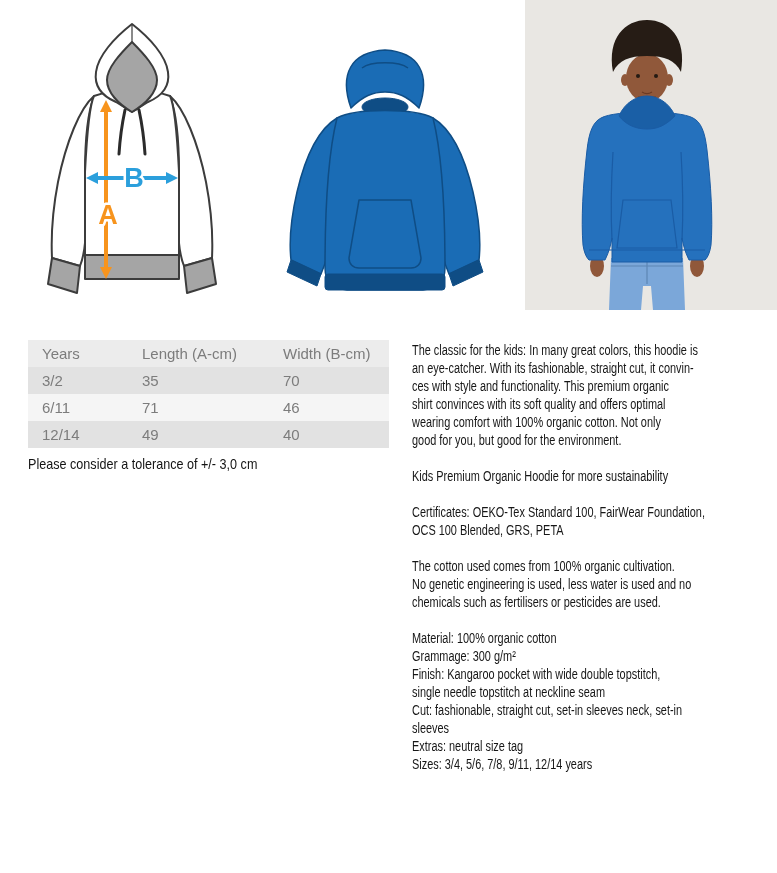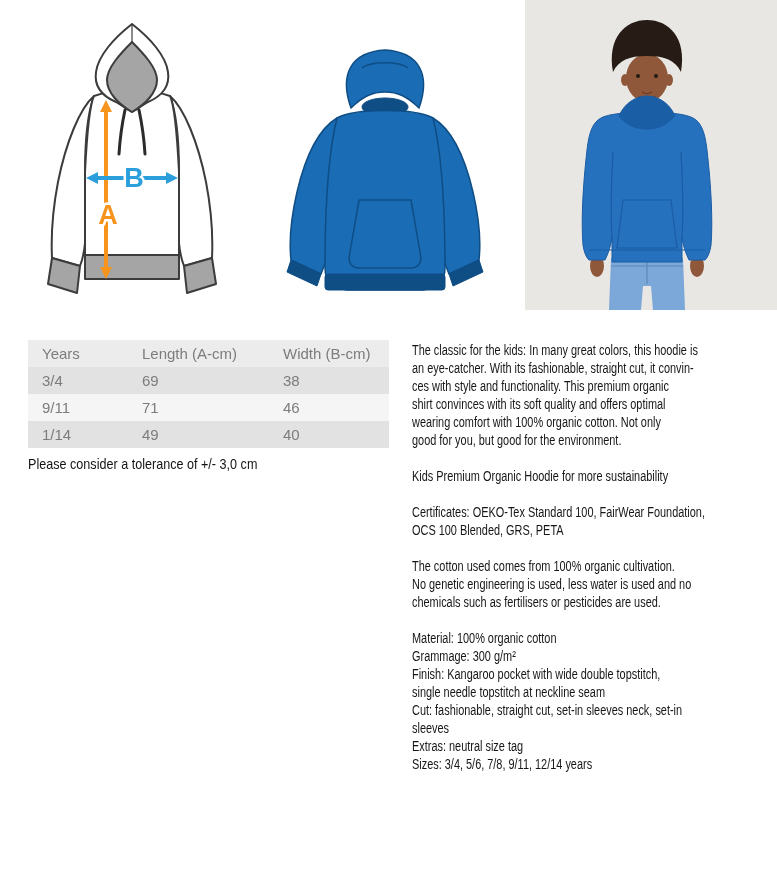--- a/index.html
+++ b/index.html
@@ -144,31 +144,31 @@
         </colgroup>
       <thead>
         <tr>
           <th>Years</th>
           <th>Length (A-cm)</th>
           <th>Width (B-cm)</th>
         </tr>
       </thead>
       <tbody>
         <tr>
-          <td>3/4</td>
-          <td>69</td>
-          <td>38</td>
+          <td>3/2</td>
+          <td>35</td>
+          <td>70</td>
         </tr>
         <tr>
-          <td>9/11</td>
+          <td>6/11</td>
           <td>71</td>
           <td>46</td>
         </tr>
         <tr>
-          <td>1/14</td>
+          <td>12/14</td>
           <td>49</td>
           <td>40</td>
         </tr>
       </tbody>
     </table>
     <p class="tolerance">Please consider a tolerance of +/- 3,0 cm</p>
   </div>
 
   <div class="description">
     <p>The classic for the kids: In many great colors, this hoodie is

